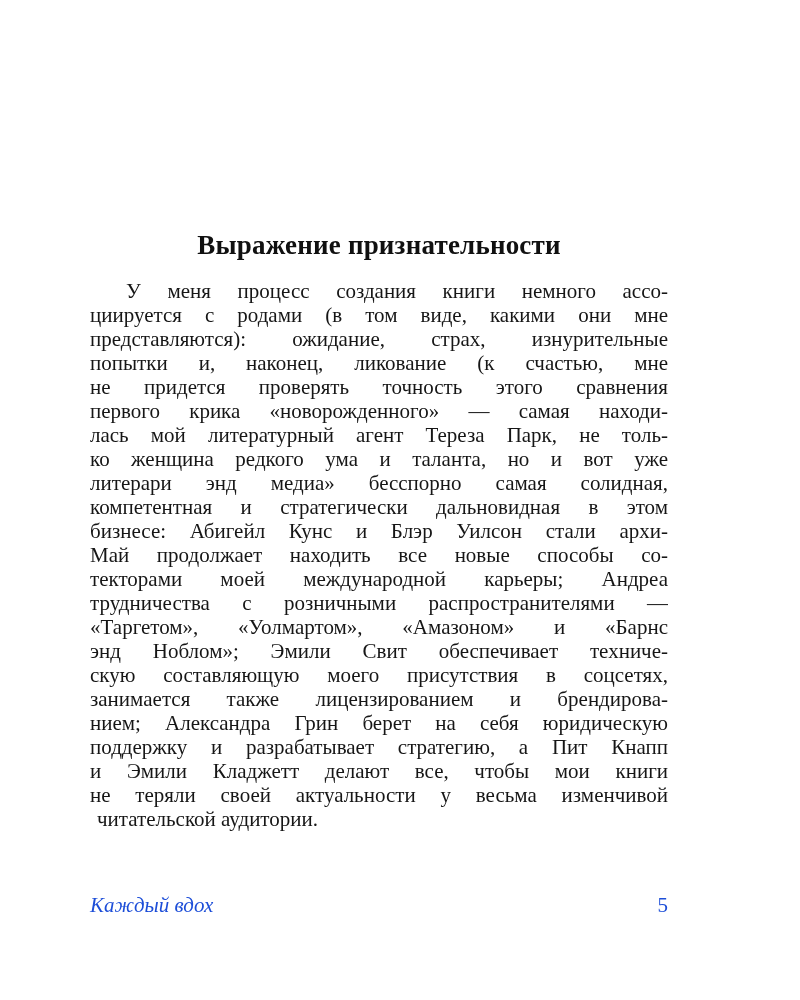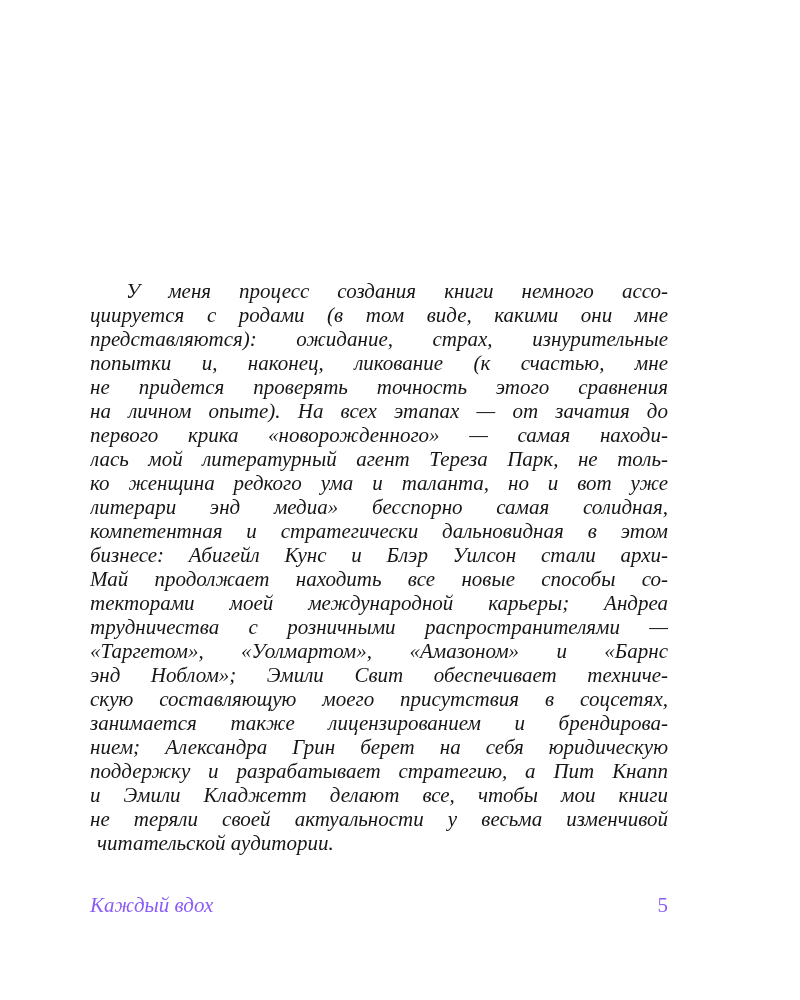--- a/index.html
+++ b/index.html
@@ -35,57 +35,56 @@
     top: 279px; left: 0;
     width: 100%;
     font-size: 21px;
     color: #161616;
   }
   .line {
     height: 24px;
     line-height: 24px;
     overflow: hidden;
     text-align: justify;
-    font-style: italic;
   }
   .line::after {
     content: "";
     display: inline-block;
     width: 100%;
     height: 0;
   }
   .line.first { text-indent: 36px; }
   .line.last  { text-align: left; margin-left: 7px; }
   .line.last::after { content: none; }
   .footer {
     position: absolute;
     top: 893px; left: 0;
     width: 100%;
     display: flex;
     justify-content: space-between;
     align-items: flex-start;
     font-size: 21px;
-    color: #8b5cf6;
+    color: #1d4ed8;
     font-family: Liberation Serif, serif;
   }
   .footer .book-title { font-style: italic; }
   .footer .page-number { font-style: normal; }
 </style>
 </head>
 <body>
 
 <div class="page">
   <div class="content">
+    <h1 class="title">Выражение признательности</h1>
     <div class="paragraph">
         <div class="line first">У меня процесс создания книги немного ассо-</div>
         <div class="line">циируется с родами (в том виде, какими они мне</div>
         <div class="line">представляются): ожидание, страх, изнурительные</div>
         <div class="line">попытки и, наконец, ликование (к счастью, мне</div>
         <div class="line">не придется проверять точность этого сравнения</div>
-        <div class="line">на личном опыте). На всех этапах — от зачатия до</div>
         <div class="line">первого крика «новорожденного» — самая находи-</div>
         <div class="line">лась мой литературный агент Тереза Парк, не толь-</div>
         <div class="line">ко женщина редкого ума и таланта, но и вот уже</div>
         <div class="line">литерари энд медиа» бесспорно самая солидная,</div>
         <div class="line">компетентная и стратегически дальновидная в этом</div>
         <div class="line">бизнесе: Абигейл Кунс и Блэр Уилсон стали архи-</div>
         <div class="line">Май продолжает находить все новые способы со-</div>
         <div class="line">текторами моей международной карьеры; Андреа</div>
         <div class="line">трудничества с розничными распространителями —</div>
         <div class="line">«Таргетом», «Уолмартом», «Амазоном» и «Барнс</div>

